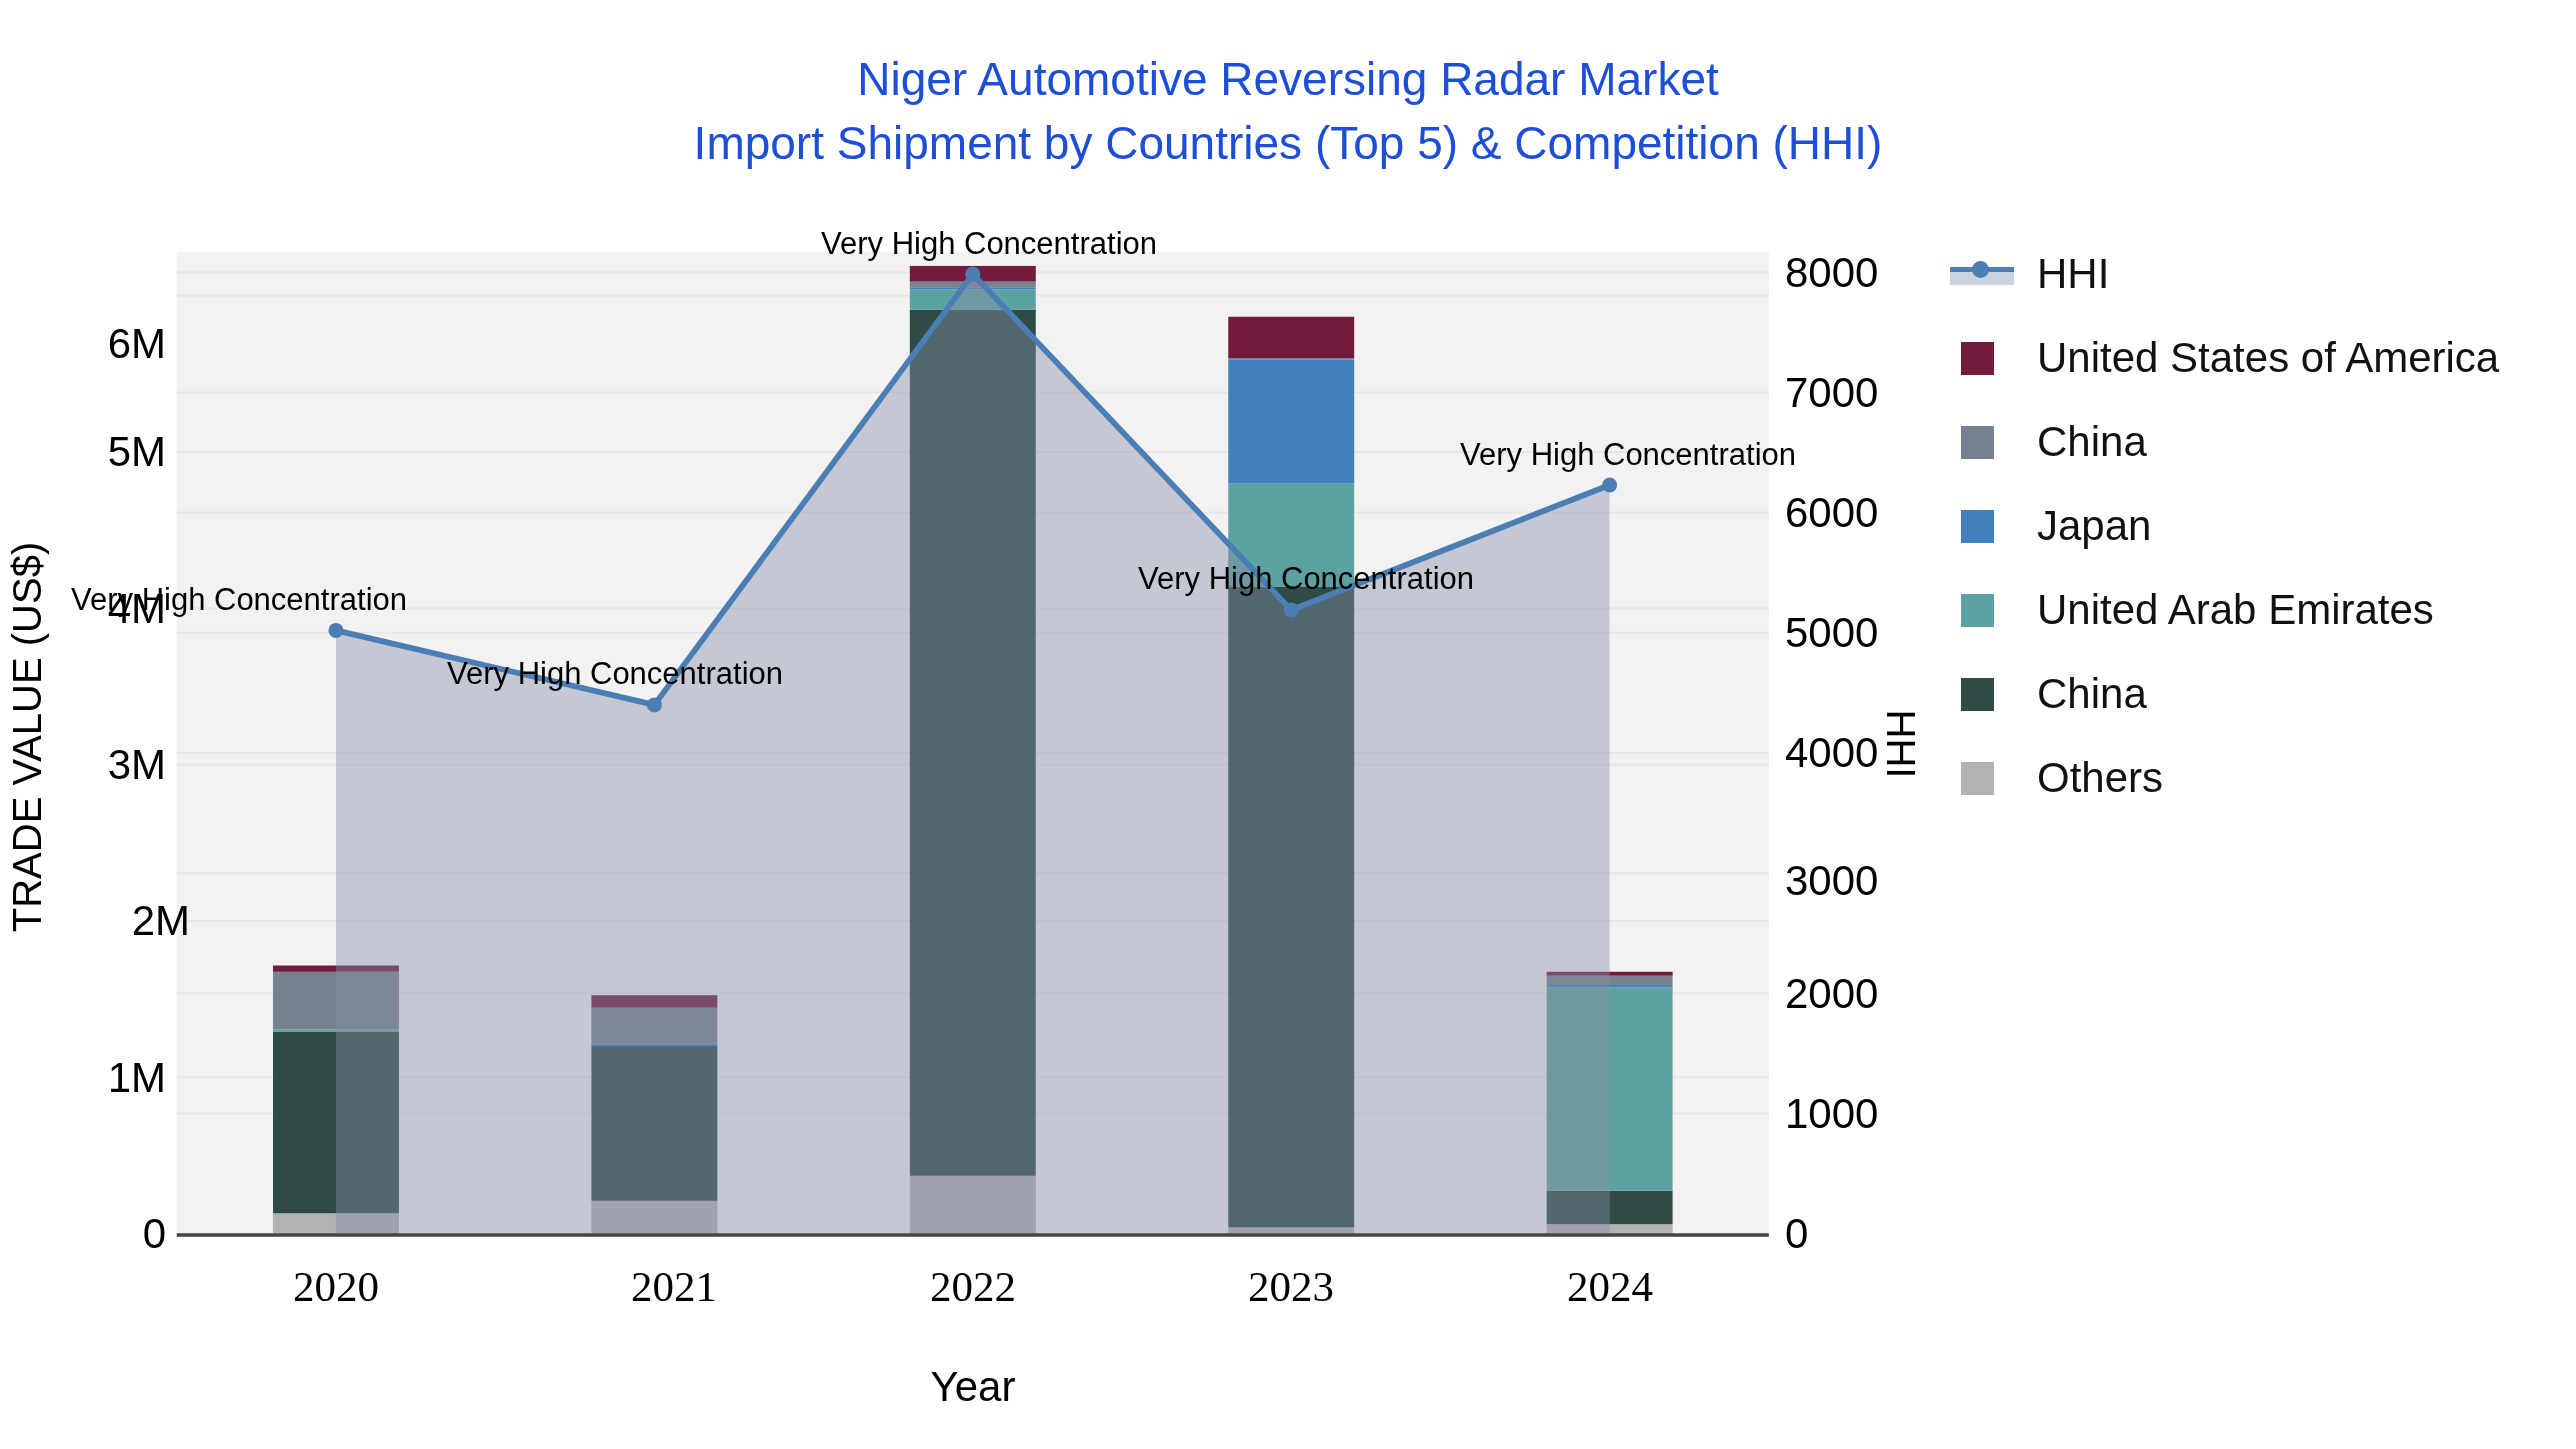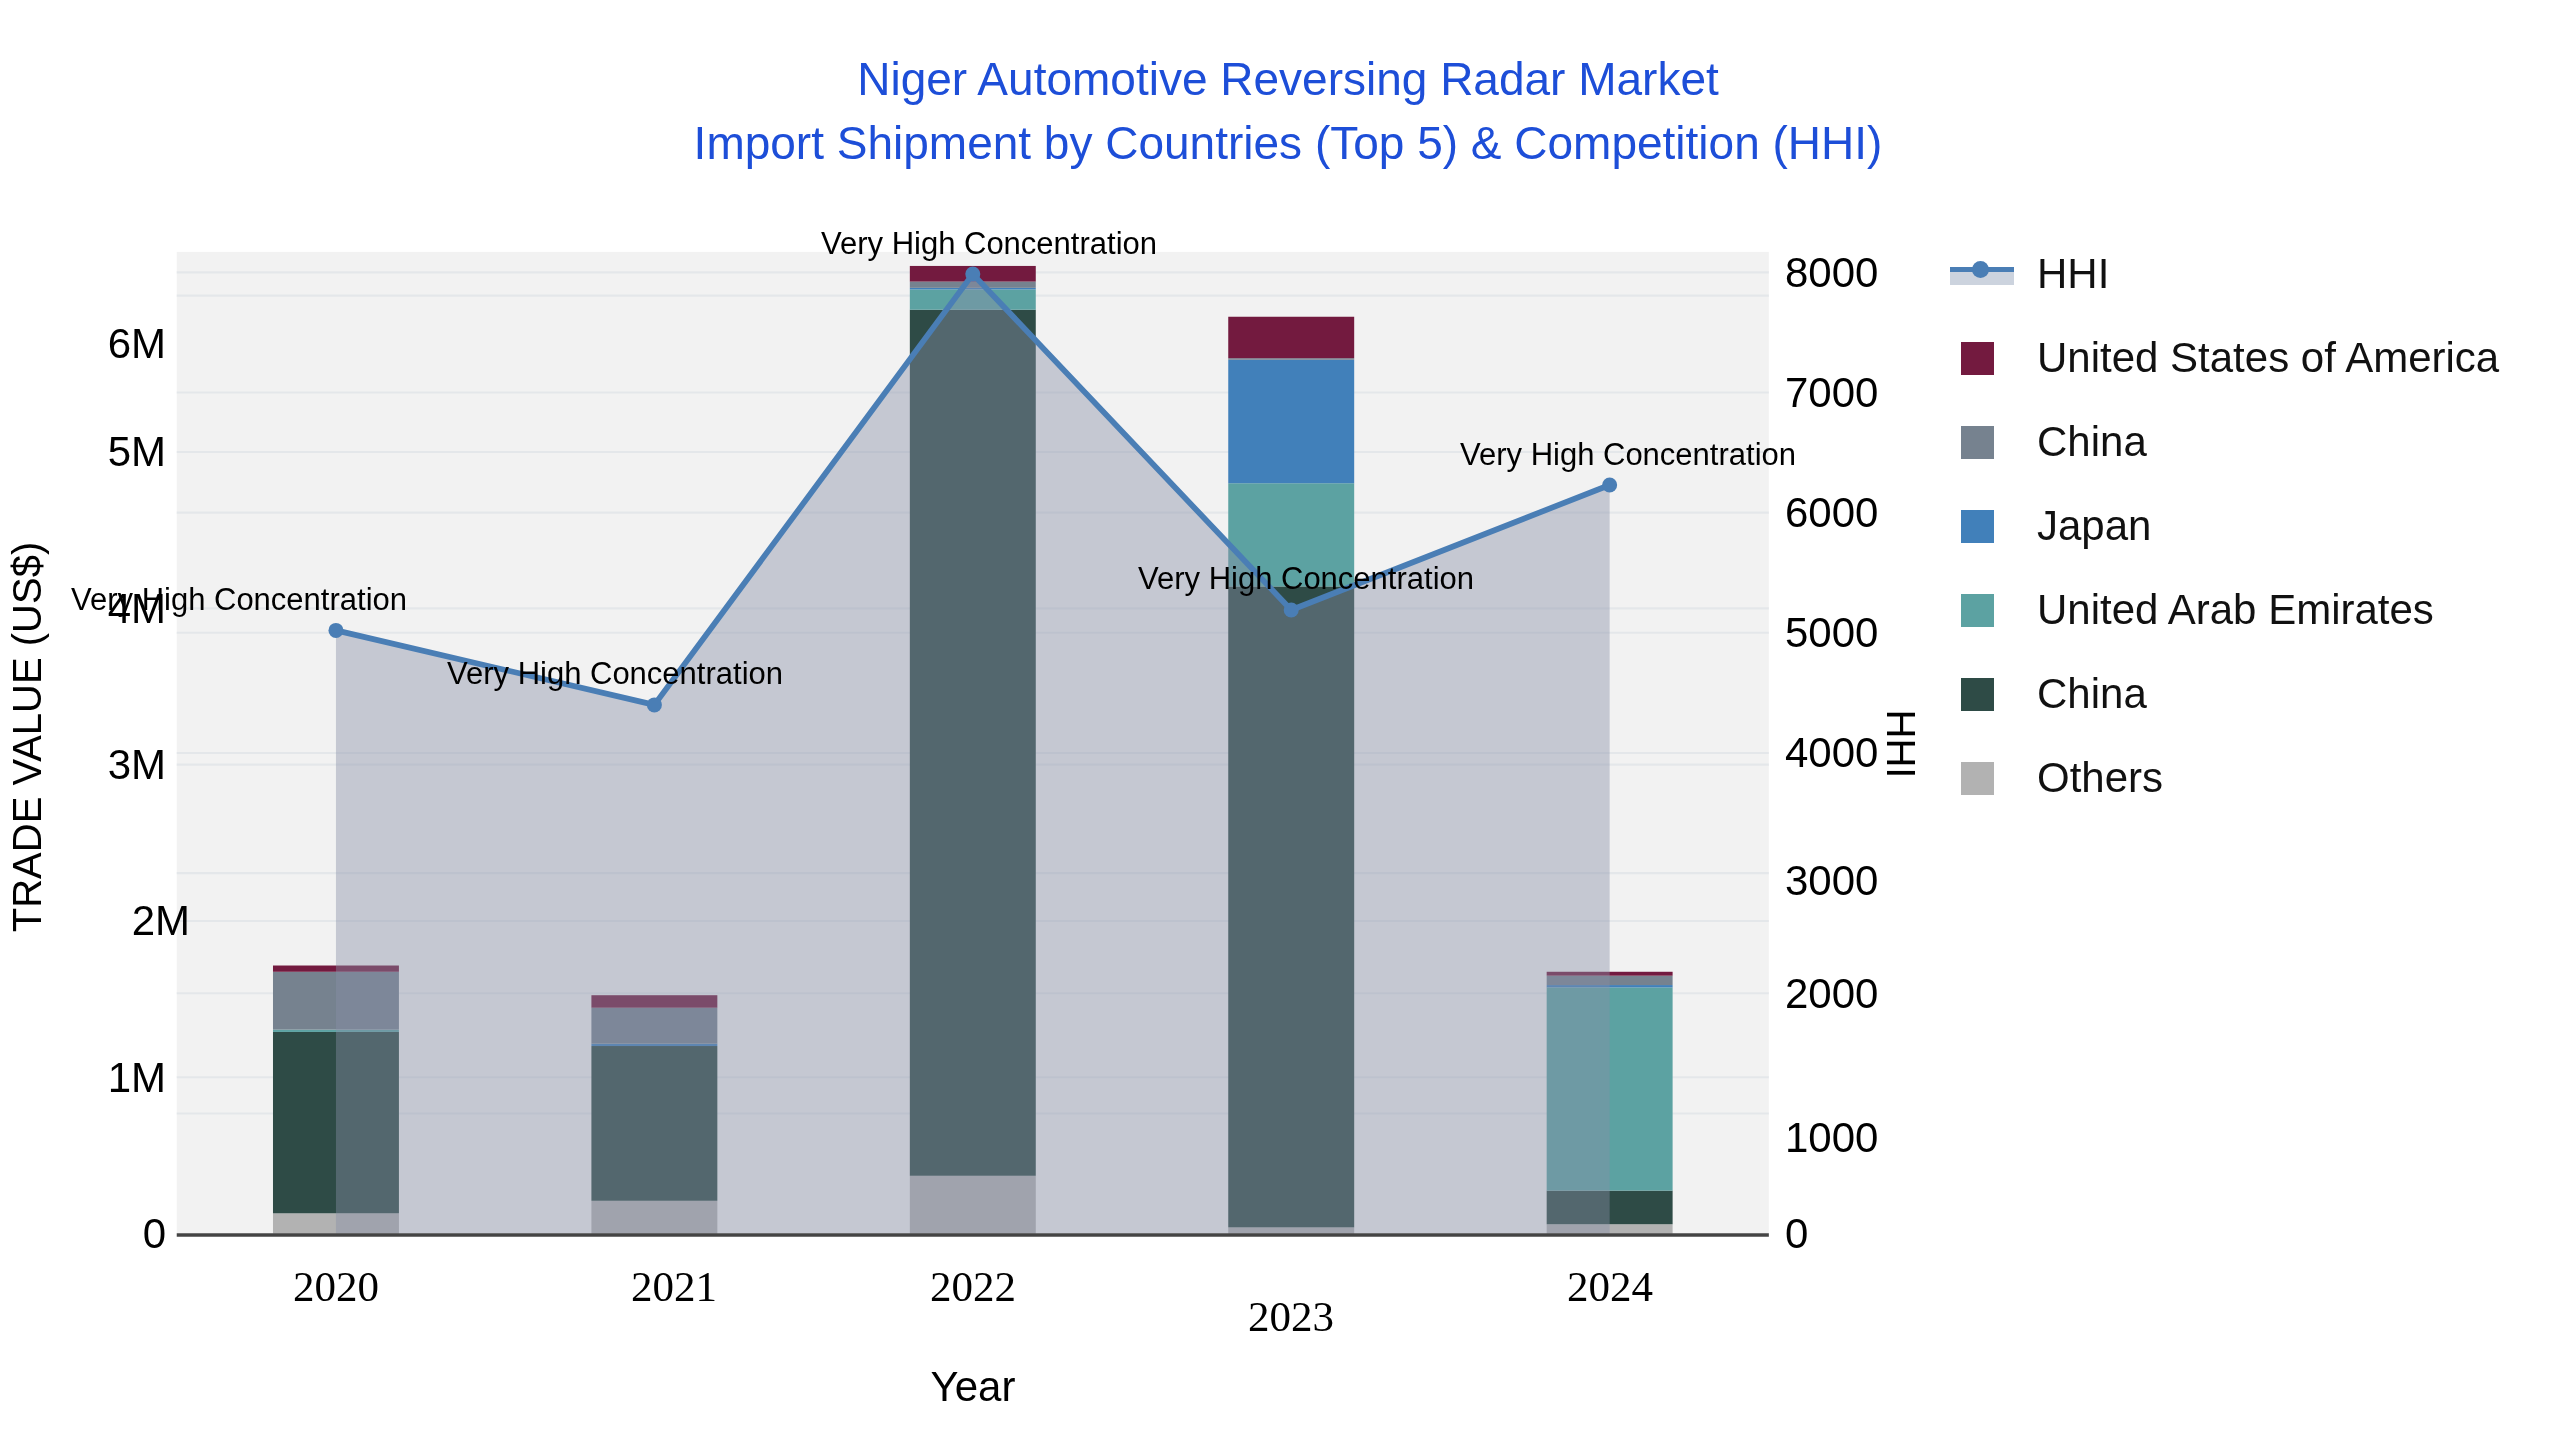--- a/index.html
+++ b/index.html
@@ -100,32 +100,32 @@
 
   <div id="ticks-layer">
       <div class="tick tick-left" style="left: 0px; top: 1213px;">0</div>
       <div class="tick tick-left" style="left: 0px; top: 1057px;">1M</div>
       <div class="tick tick-left" style="left: 0px; top: 900px; padding-left: 24px;">2M</div>
       <div class="tick tick-left" style="left: 0px; top: 744px;">3M</div>
       <div class="tick tick-left" style="left: 0px; top: 588px;">4M</div>
       <div class="tick tick-left" style="left: 0px; top: 431px;">5M</div>
       <div class="tick tick-left" style="left: 0px; top: 275px; margin-top: 48px;">6M</div>
       <div class="tick tick-right" style="left: 1785px; top: 1213px;">0</div>
-      <div class="tick tick-right" style="left: 1785px; top: 1093px; margin-top: 24px;">1000</div>
+      <div class="tick tick-right" style="left: 1785px; top: 1093px;">1000</div>
       <div class="tick tick-right" style="left: 1785px; top: 973px;">2000</div>
       <div class="tick tick-right" style="left: 1785px; top: 852px; margin-top: 8px;">3000</div>
       <div class="tick tick-right" style="left: 1785px; top: 732px;">4000</div>
       <div class="tick tick-right" style="left: 1785px; top: 612px;">5000</div>
       <div class="tick tick-right" style="left: 1785px; top: 492px;">6000</div>
       <div class="tick tick-right" style="left: 1785px; top: 372px;">7000</div>
       <div class="tick tick-right" style="left: 1785px; top: 252px;">8000</div>
       <div class="tick tick-x" style="left: 336px; top: 1265px;">2020</div>
       <div class="tick tick-x" style="left: 654px; top: 1265px; margin-left: 20px;">2021</div>
       <div class="tick tick-x" style="left: 973px; top: 1265px;">2022</div>
-      <div class="tick tick-x" style="left: 1291px; top: 1265px; margin-top: 30px;">2023</div>
+      <div class="tick tick-x" style="left: 1291px; top: 1265px;">2023</div>
       <div class="tick tick-x" style="left: 1610px; top: 1265px; text-align: center;">2024</div>
     </div>
 
   <div id="y-left-title" class="axis-title" style="left:27px;top:737px;">TRADE VALUE (US$)</div>
 
   <div id="y-right-title" class="axis-title" style="left:1901px;top:744px;">HHI</div>
 
   <div id="x-title" class="axis-title" style="left:973px;top:1387px;">Year</div>
 
   <div id="annotations-layer">

